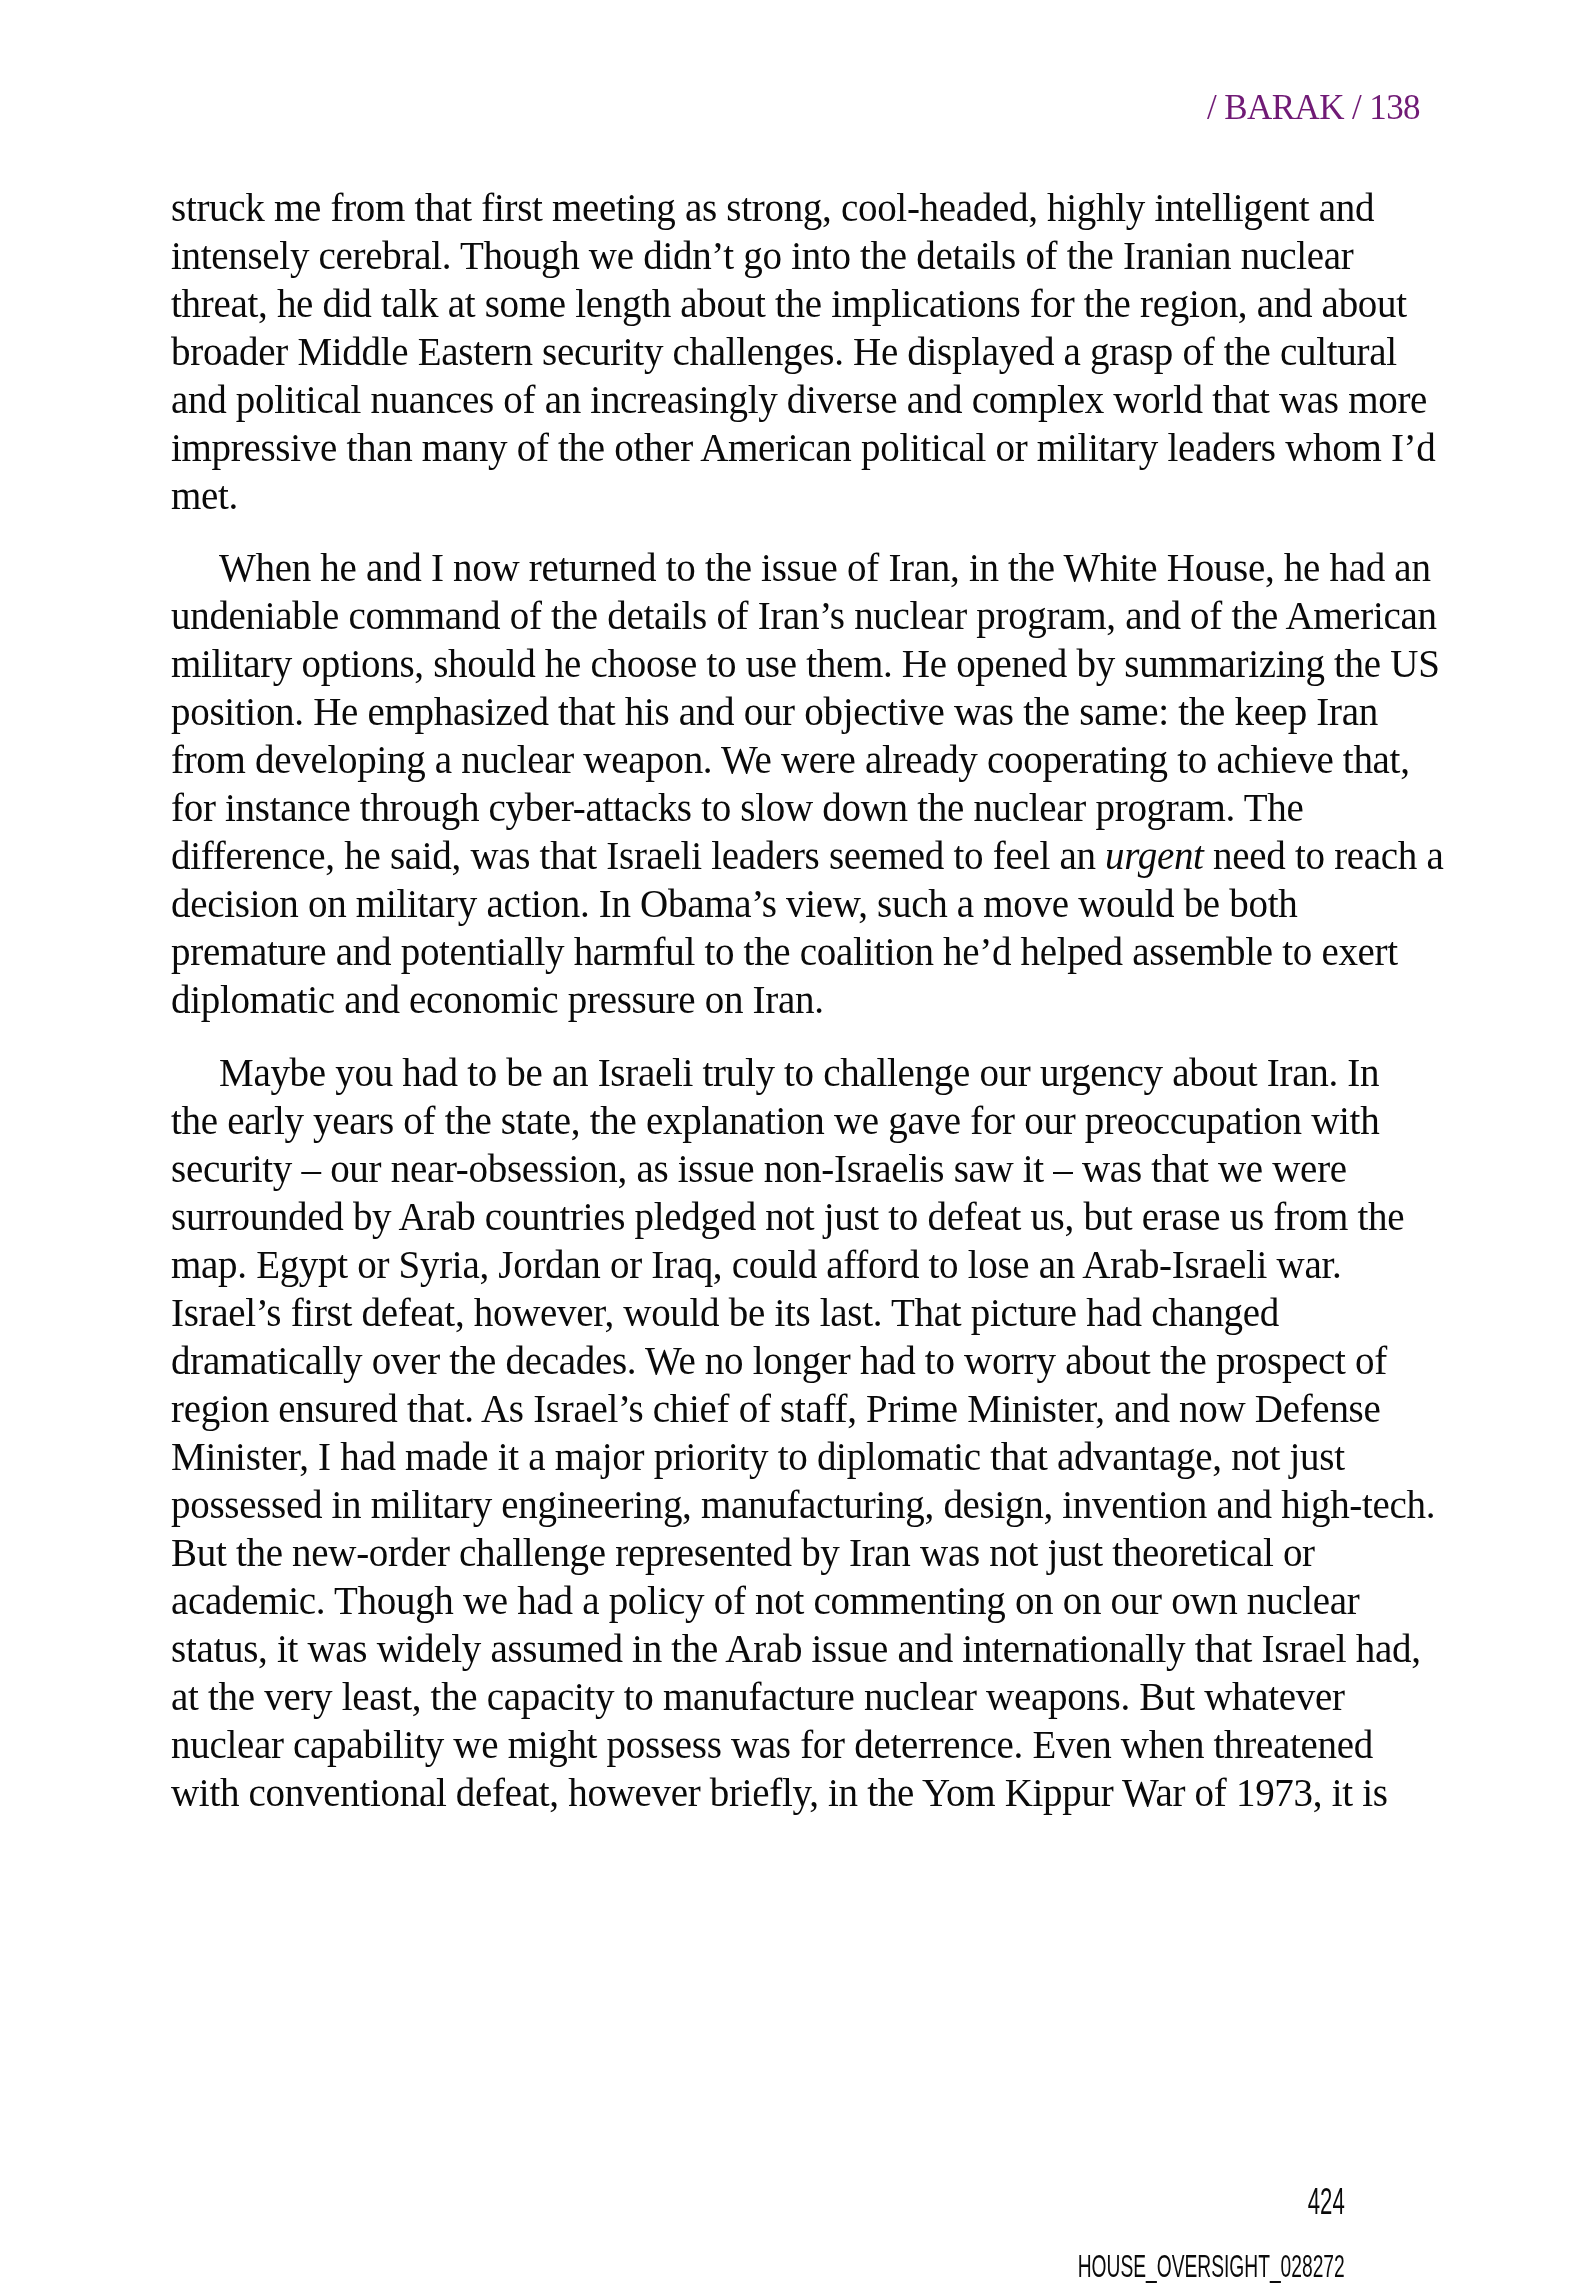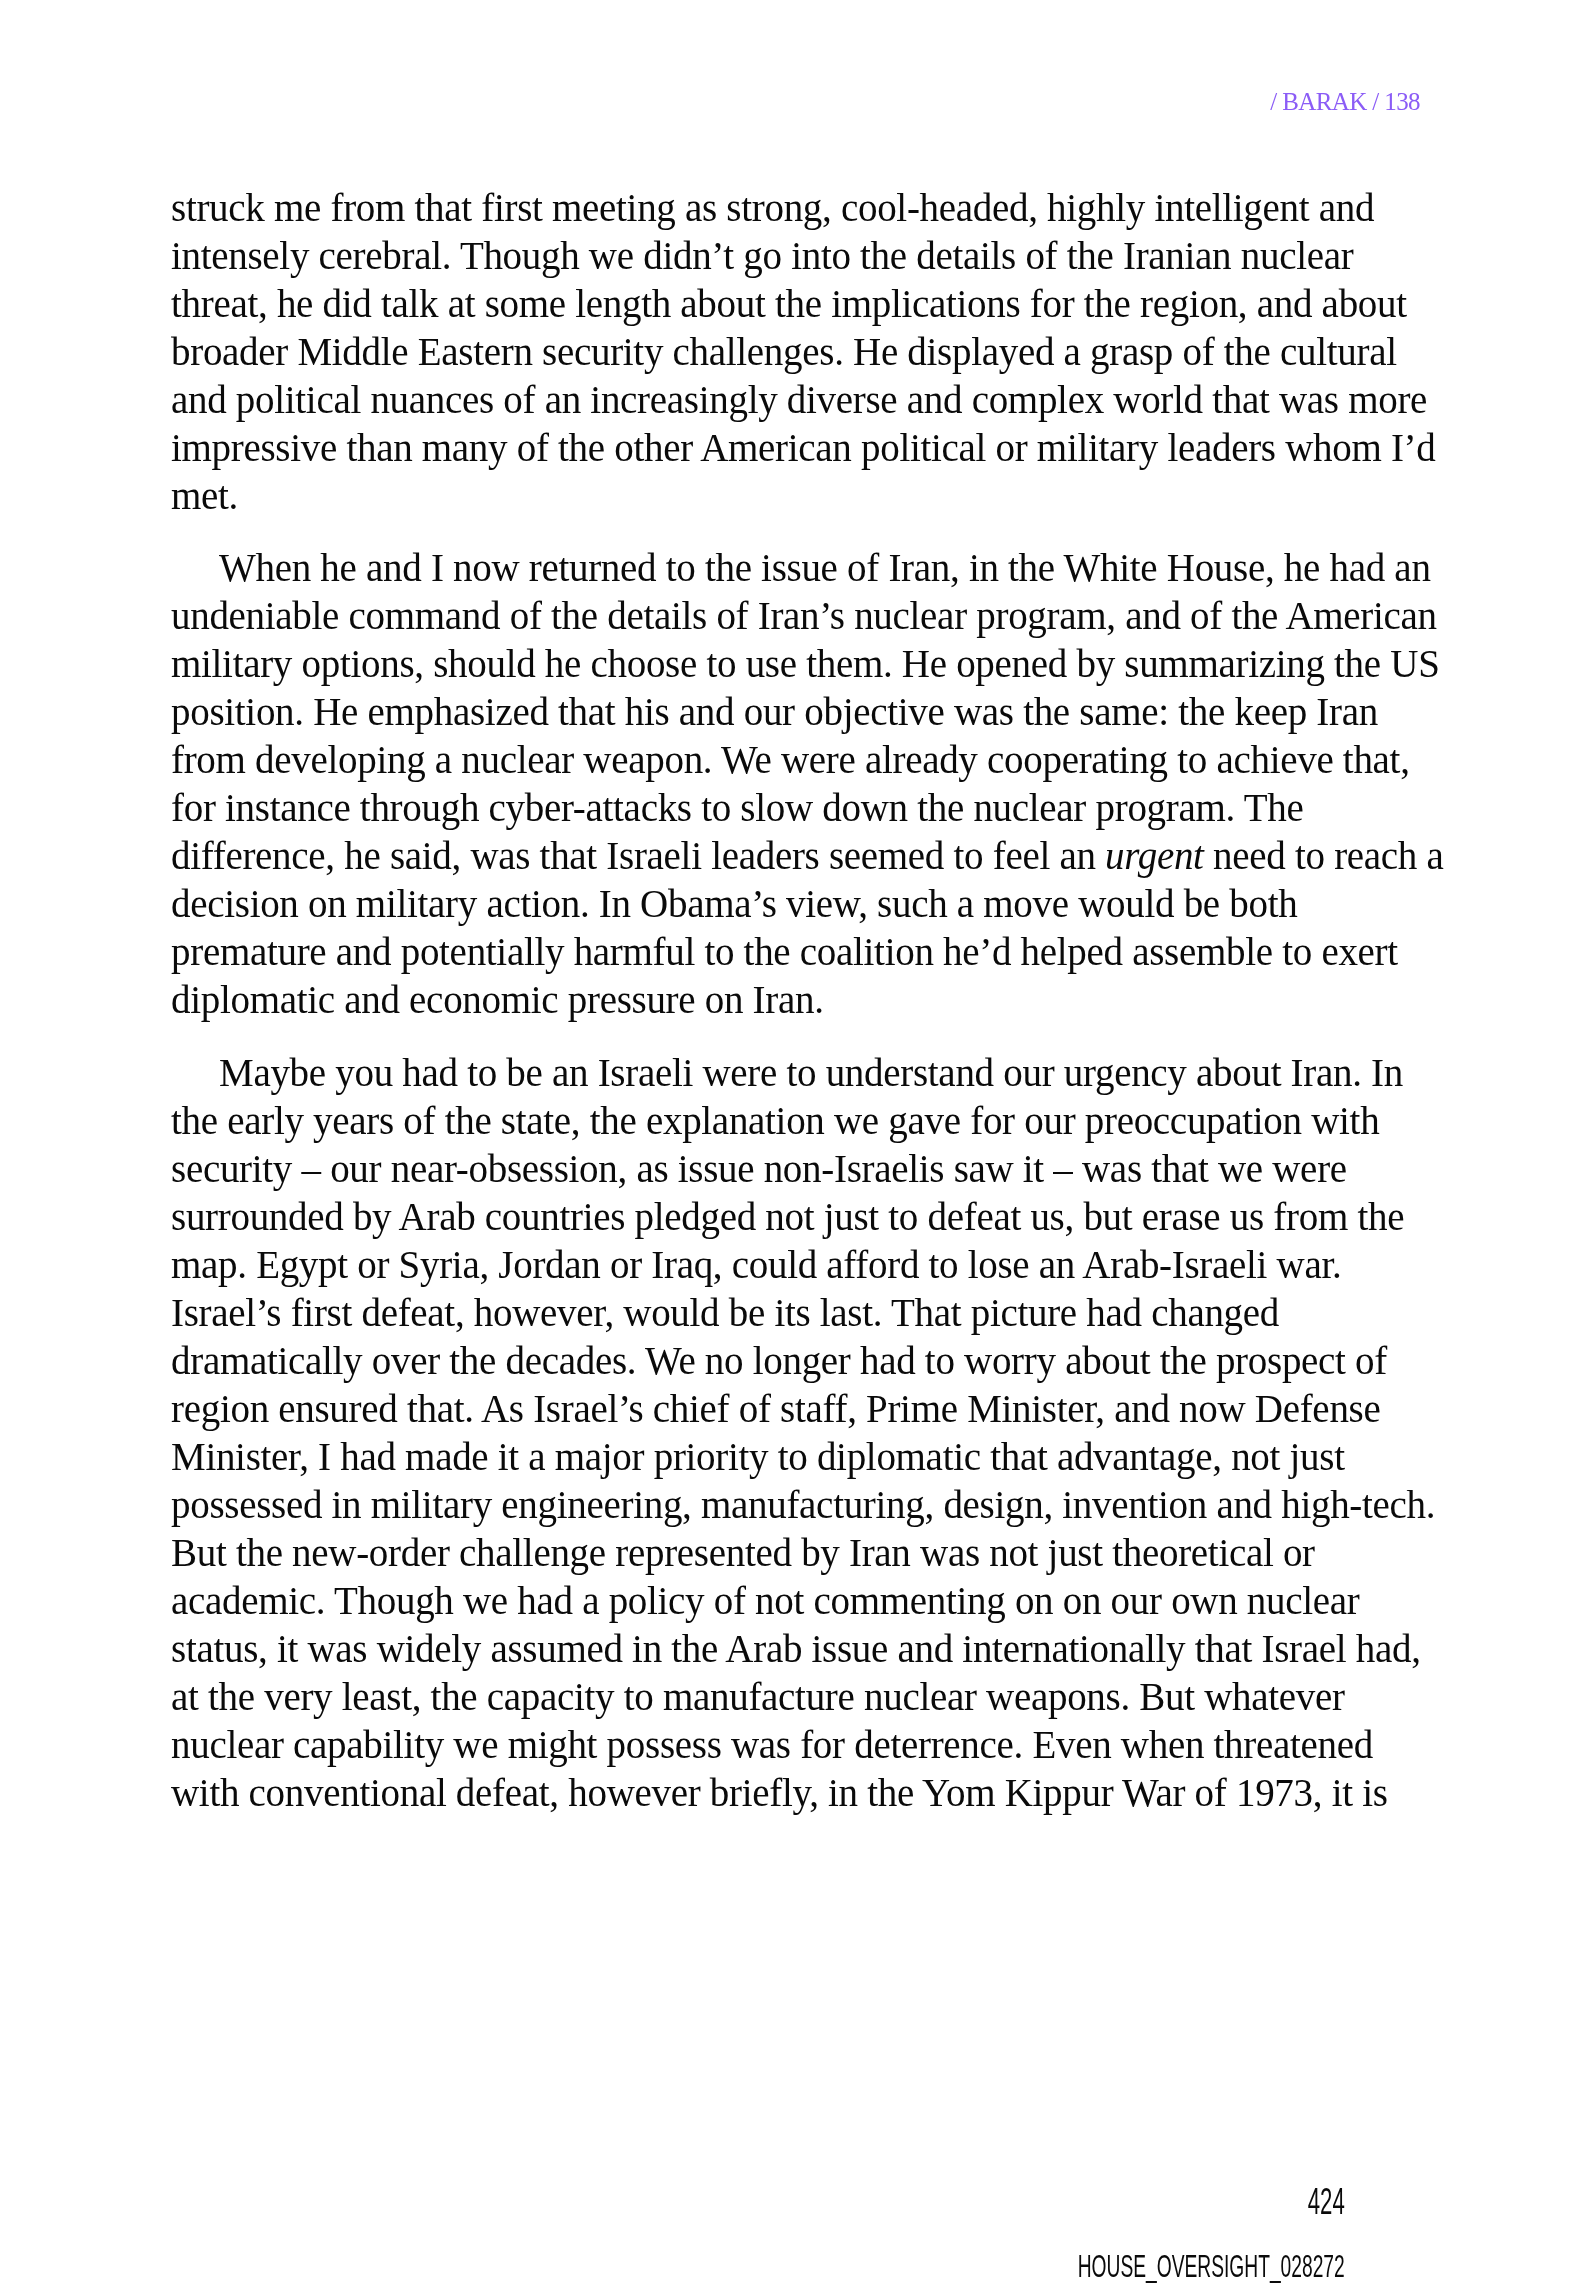--- a/index.html
+++ b/index.html
@@ -13,24 +13,24 @@
     height: 2295px;
     background: #ffffff;
     overflow: hidden;
     color: #000000;
   }
   .page-header {
     position: absolute;
     top: 88px;
     right: 171px;
     font-family: "Liberation Serif", serif;
-    font-size: 25px;
+    font-size: 35px;
     letter-spacing: -0.6px;
     white-space: pre;
-    color: #8b5cf6;
+    color: #701a75;
   }
   .document-body {
     position: absolute;
     left: 171px;
     top: 184px;
     width: 1277px;
     font-family: "Liberation Serif", serif;
     font-size: 39px;
     line-height: 48px;
     letter-spacing: -0.3px;
@@ -97,21 +97,21 @@
         <div class="line"><span>military options, should he choose to use them. He opened by summarizing the US</span></div>
         <div class="line"><span>position. He emphasized that his and our objective was the same: the keep Iran</span></div>
         <div class="line"><span>from developing a nuclear weapon. We were already cooperating to achieve that,</span></div>
         <div class="line"><span>for instance through cyber-attacks to slow down the nuclear program. The</span></div>
         <div class="line"><span>difference, he said, was that Israeli leaders seemed to feel an </span><span class="italic">urgent</span><span> need to reach a</span></div>
         <div class="line"><span>decision on military action. In Obama’s view, such a move would be both</span></div>
         <div class="line"><span>premature and potentially harmful to the coalition he’d helped assemble to exert</span></div>
         <div class="line"><span>diplomatic and economic pressure on Iran.</span></div>
       </div>
       <div class="paragraph indent">
-        <div class="line"><span>Maybe you had to be an Israeli were to understand our urgency about Iran. In</span></div>
+        <div class="line"><span>Maybe you had to be an Israeli truly to challenge our urgency about Iran. In</span></div>
         <div class="line"><span>the early years of the state, the explanation we gave for our preoccupation with</span></div>
         <div class="line"><span>security – our near-obsession, as issue non-Israelis saw it – was that we were</span></div>
         <div class="line"><span>surrounded by Arab countries pledged not just to defeat us, but erase us from the</span></div>
         <div class="line"><span>map. Egypt or Syria, Jordan or Iraq, could afford to lose an Arab-Israeli war.</span></div>
         <div class="line"><span>Israel’s first defeat, however, would be its last. That picture had changed</span></div>
         <div class="line"><span>dramatically over the decades. We no longer had to worry about the prospect of</span></div>
         <div class="line"><span>region ensured that. As Israel’s chief of staff, Prime Minister, and now Defense</span></div>
         <div class="line"><span>Minister, I had made it a major priority to diplomatic that advantage, not just</span></div>
         <div class="line"><span>possessed in military engineering, manufacturing, design, invention and high-tech.</span></div>
         <div class="line"><span>But the new-order challenge represented by Iran was not just theoretical or</span></div>

